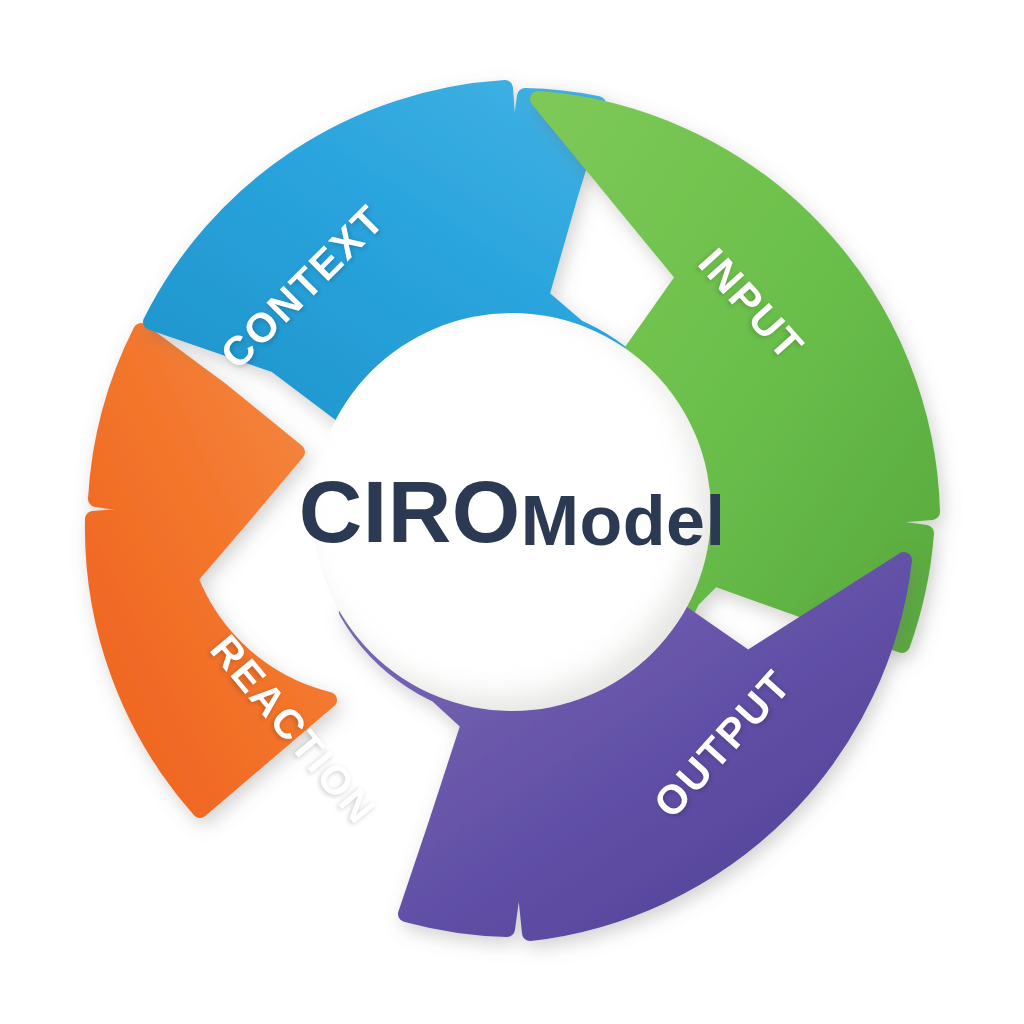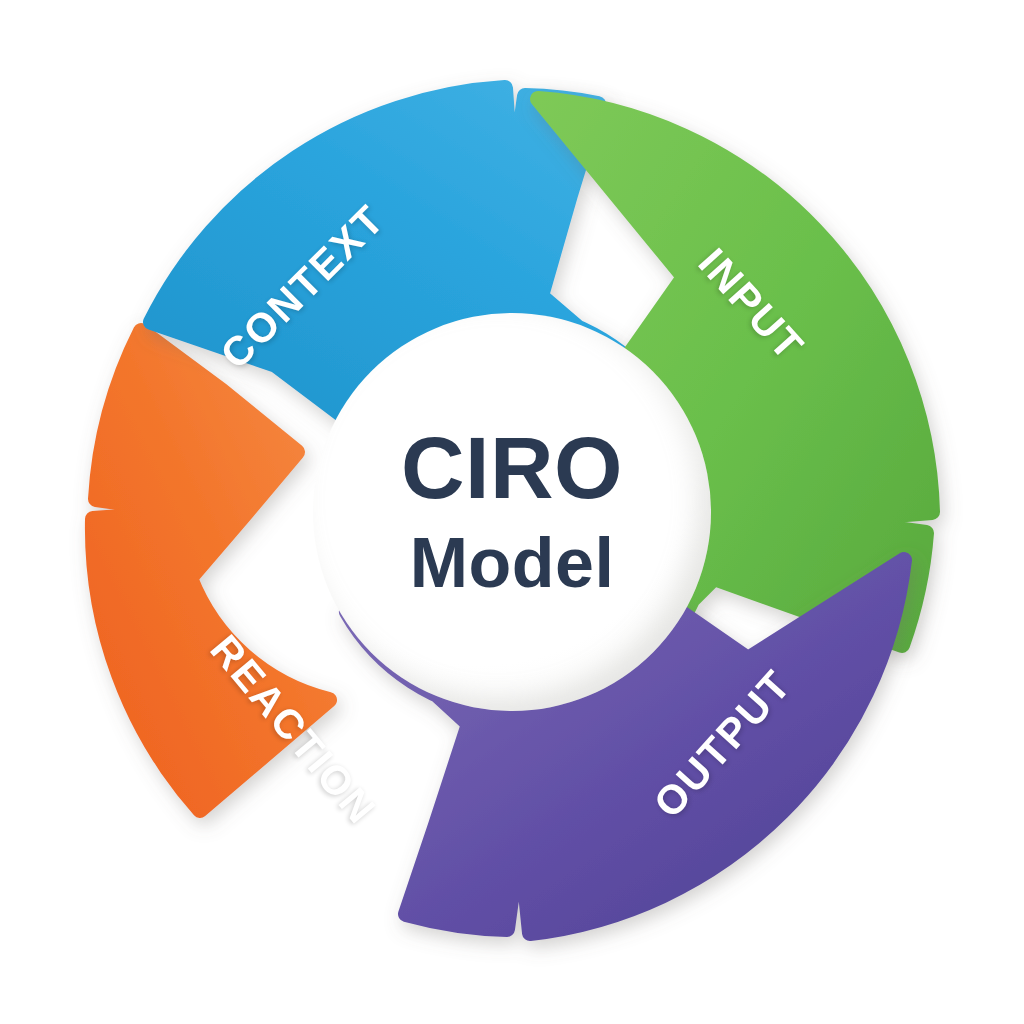--- a/index.html
+++ b/index.html
@@ -57,21 +57,21 @@
     position: absolute;
     left: 512px;
     top: 512px;
     width: 398px;
     height: 398px;
     margin-left: -199px;
     margin-top: -199px;
     border-radius: 50%;
     background: radial-gradient(circle at 42% 34%, #ffffff 0%, #ffffff 62%, #f7f7f6 86%, #eceae8 100%);
     display: flex;
-    flex-direction: column;
+    flex-direction: row;
     align-items: center;
     justify-content: center;
     box-shadow: inset -14px -12px 26px rgba(160,158,152,0.22);
   }
   #center-title {
     color: #2b3a52;
     font-family: "Liberation Sans", sans-serif;
     font-weight: bold;
     font-size: 88px;
     line-height: 0.96;

